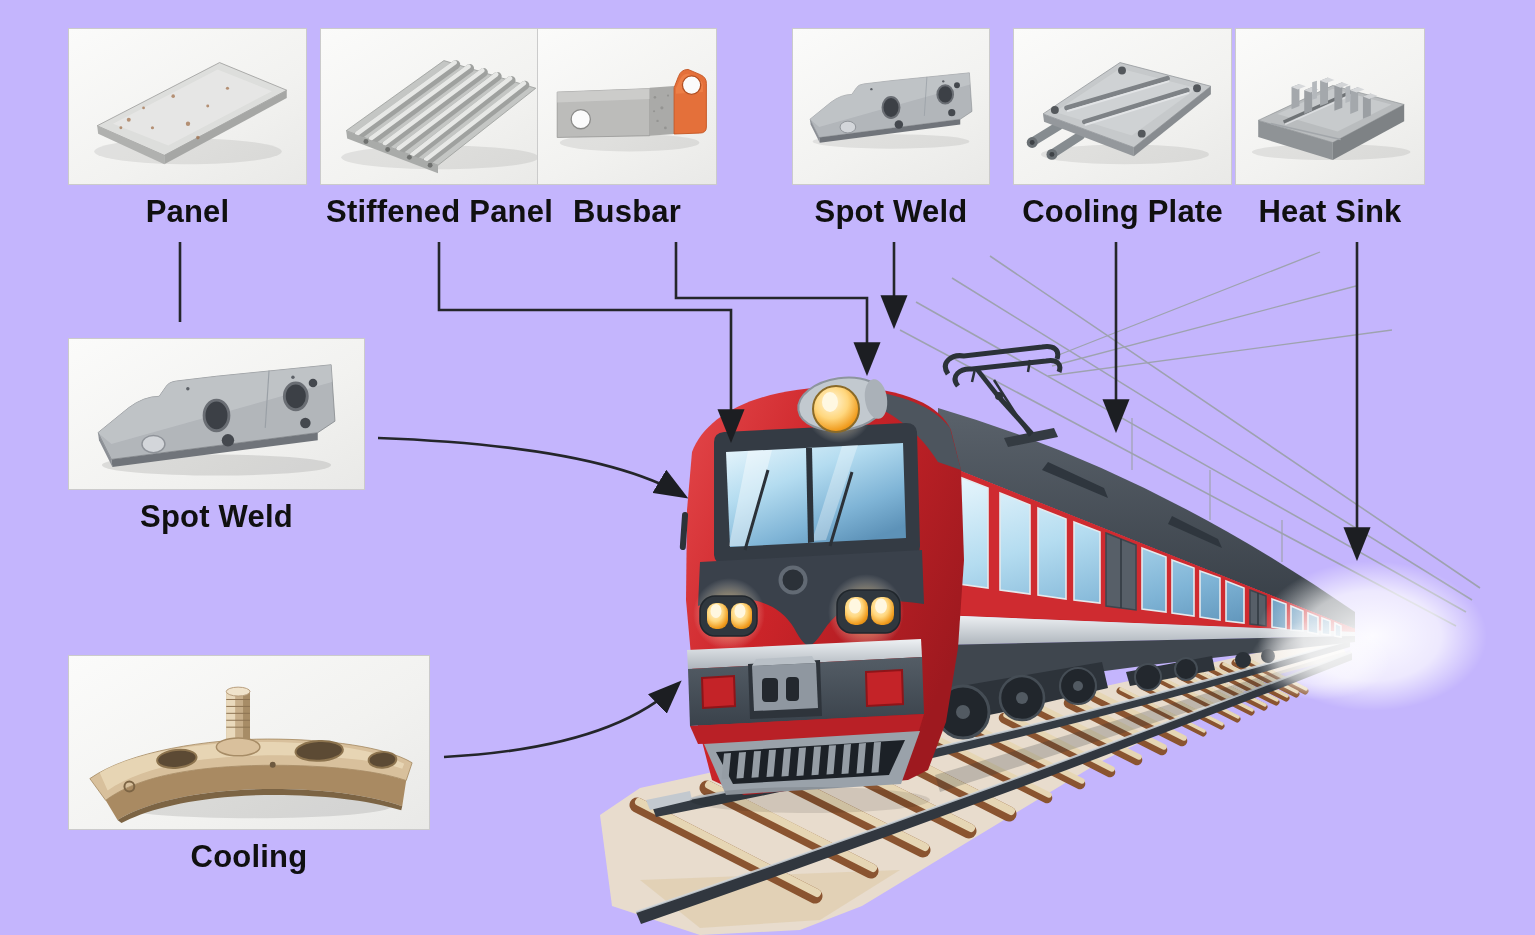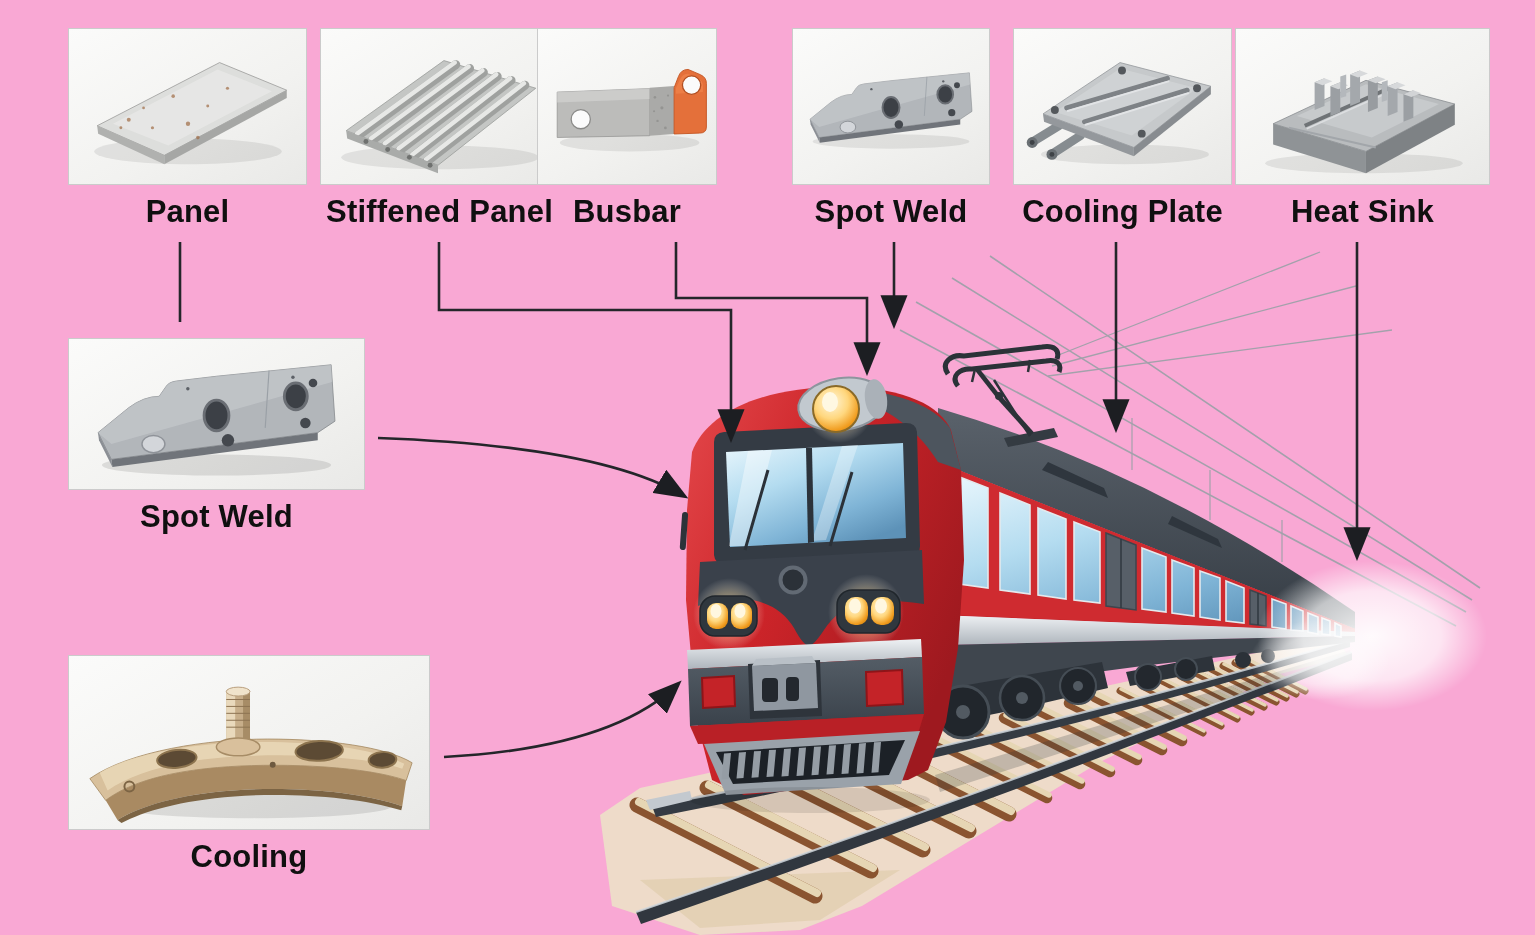--- a/index.html
+++ b/index.html
@@ -1,16 +1,16 @@
 <!DOCTYPE html>
 <html><head>
 <meta charset="utf-8">
 <style>
   html,body{margin:0;padding:0;background:#fff;}
-  #canvas{position:relative;width:1535px;height:935px;background:#f9a8d4;overflow:hidden;
+  #canvas{position:relative;width:1535px;height:935px;background:#c4b5fd;overflow:hidden;
           font-family:"Liberation Sans",sans-serif;}
   .card{position:absolute;}
   .imgbox{background:linear-gradient(150deg,#fbfbfa 0%,#f2f2f0 60%,#e9e9e7 100%);
           border:1px solid #cbcbcb;box-sizing:border-box;overflow:hidden;}
   .imgbox svg{display:block;width:100%;height:100%;}
   .plabel{font-weight:700;font-size:31px;color:#101010;text-align:center;
           margin-top:9px;letter-spacing:.2px;white-space:nowrap;}
   #scene{position:absolute;left:0;top:0;width:1535px;height:935px;z-index:1;}
   .card{z-index:2;}
 </style>
@@ -376,21 +376,21 @@
           <circle cx="34" cy="82" r="4"></circle>
             <circle cx="102" cy="42" r="4"></circle>
           <circle cx="178" cy="60" r="4"></circle>
             <circle cx="122" cy="106" r="4"></circle>
         </g>
       </svg>
     </div>
     <div class="plabel">Cooling Plate</div>
   </div>
 
-  <div class="card" style="left:1235px;top:28px;width:255px;">
+  <div class="card" style="left:1235px;top:28px;width:190px;">
     <div class="imgbox" style="height:157px;">
       <svg viewBox="0 0 237 157">
         <ellipse cx="120" cy="136" rx="100" ry="10" fill="#000" opacity="0.08"></ellipse>
         <path d="M28,96 L122,52 L212,76 L122,124 Z" fill="#b9bcbe" stroke="#898d90" stroke-width="0.8"></path>
         <path d="M28,96 L122,124 L122,146 L28,117 Z" fill="#8f9396"></path>
         <path d="M122,124 L212,76 L212,97 L122,146 Z" fill="#7e8285"></path>
         <path d="M52,88 L122,56 L196,76 L128,110 Z" fill="#c7cacc"></path>
         <path d="M60,98 L150,58" stroke="#6f7376" stroke-width="4"></path>
         <path d="M62,101 L152,61" stroke="#dcdee0" stroke-width="1.8"></path>
         <g>

